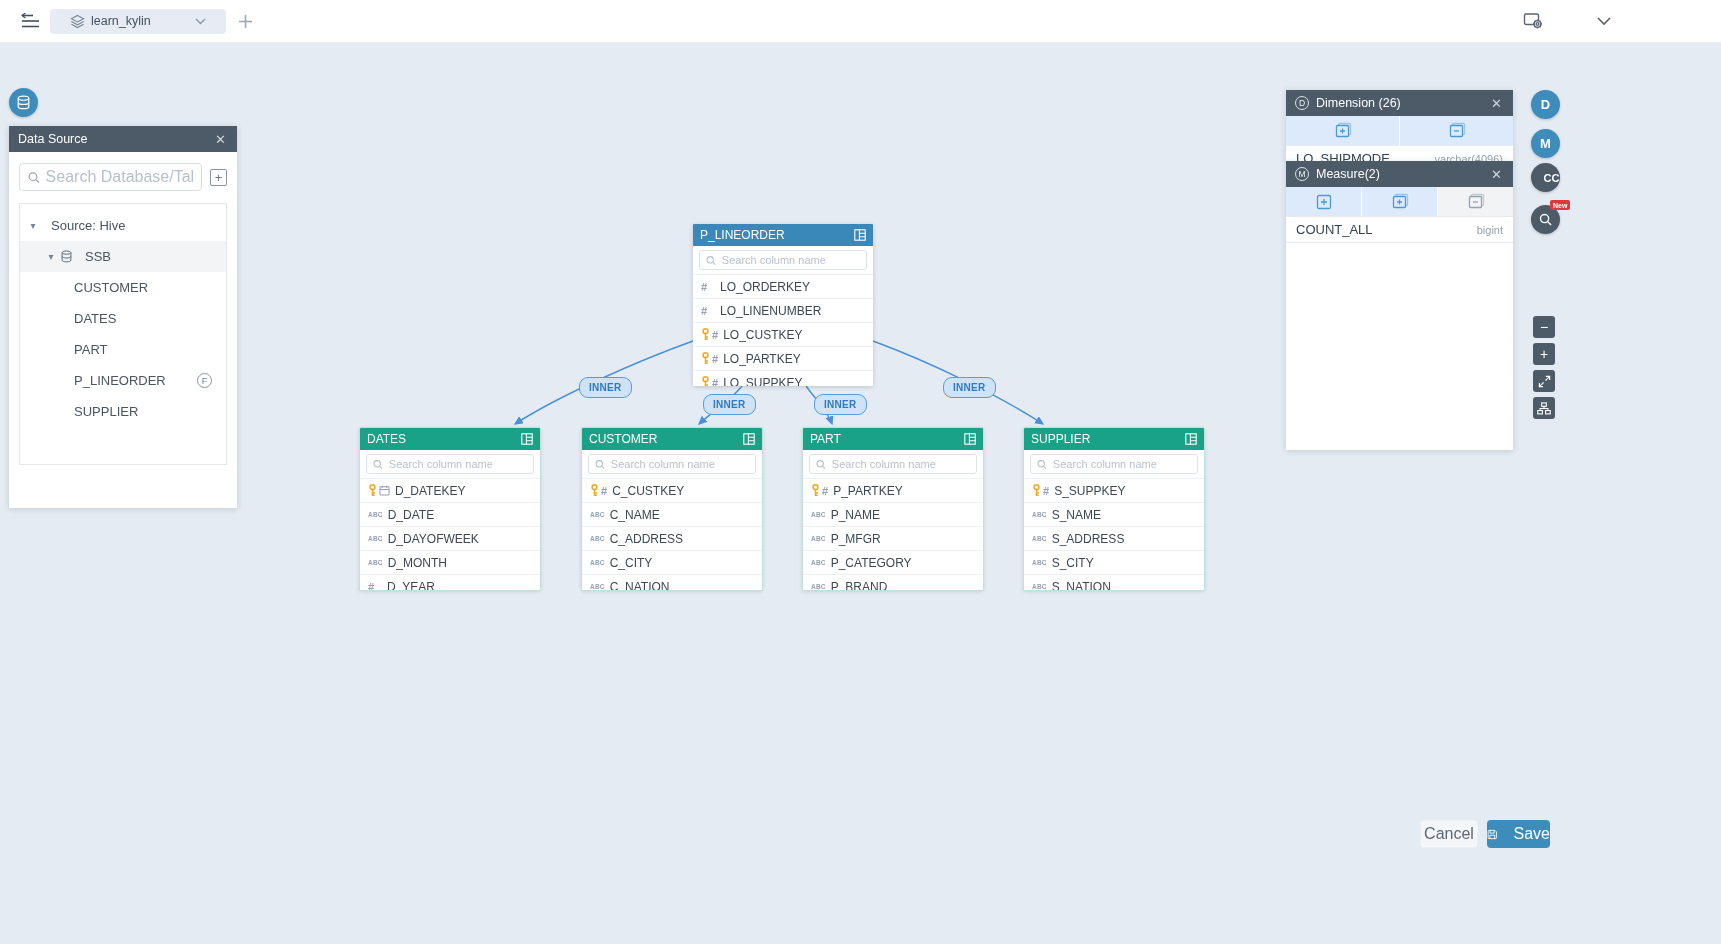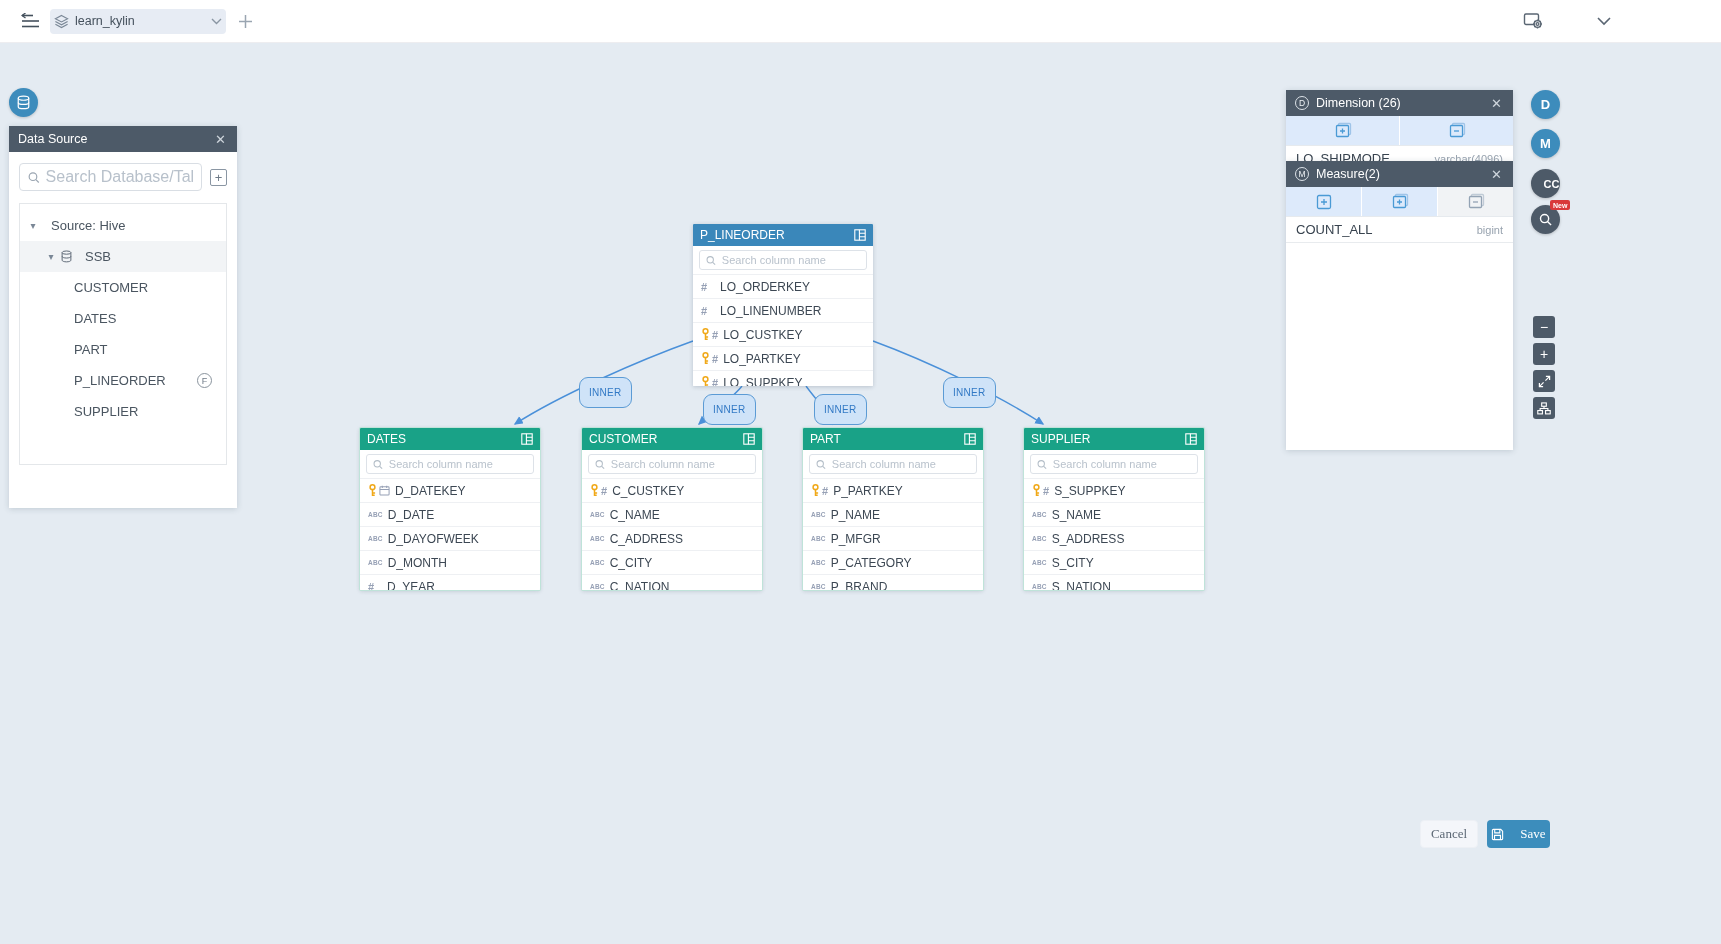--- a/index.html
+++ b/index.html
@@ -3,35 +3,35 @@
 <meta charset="utf-8">
 <style>
   * { margin:0; padding:0; box-sizing:border-box; }
   html,body { width:1721px; height:944px; overflow:hidden; }
   body { font-family:"Liberation Sans","DejaVu Sans",sans-serif; background:#e4ebf2; color:#3c4753; }
   .page { position:relative; width:1721px; height:944px; }
 
   
   .topbar { position:absolute; left:0; top:0; width:1721px; height:43px; background:#ffffff; border-bottom:1px solid #ededf0; display:flex; align-items:center; z-index:30; }
   .collapse-btn { width:22px; height:22px; margin-left:19px; cursor:pointer; display:flex; align-items:center; justify-content:center; }
-  .project-pill { margin-left:9px; width:176px; height:25px; background:#e7ecf4; border-radius:4px; display:flex; align-items:center; padding:0 4px; cursor:pointer; }
+  .project-pill { margin-left:9px; width:176px; height:25px; background:#e7ecf4; border-radius:4px; display:flex; align-items:center; padding:0 20px; cursor:pointer; }
   .project-pill .plabel { flex:1; font-size:12.5px; color:#44505c; margin-left:6px; }
   .tb-plus { margin-left:12px; cursor:pointer; display:flex; }
   .topbar-right { position:absolute; right:0; top:0; height:43px; display:flex; align-items:center; gap:52px; padding-right:110px; }
   .icon-btn { cursor:pointer; display:flex; align-items:center; }
 
   
   .tabstrip { position:absolute; left:0; top:43px; width:1721px; height:37px; background:#fbfcfd; z-index:29; }
   .tab { position:absolute; left:9px; top:0; width:130px; height:37px; background:#ffffff; border:1px solid #e7eaee; border-bottom:none; border-radius:3px 3px 0 0; display:flex; align-items:center; justify-content:center; font-size:13px; color:#37424e; cursor:pointer; }
 
   
   .canvas { position:absolute; left:0; top:80px; width:1721px; height:864px; background:#e4ebf2; }
 
   svg.joins { position:absolute; left:0; top:0; width:1721px; height:864px; z-index:1; pointer-events:none; }
-  .join-badge { position:absolute; z-index:3; height:31px; padding:0 9px; background:#cfe3f8; border:1px solid #5b9bd5; border-radius:9px; font-size:10px; font-weight:normal; color:#3279c5; display:flex; align-items:center; letter-spacing:.3px; cursor:pointer; }
+  .join-badge { position:absolute; z-index:3; height:21px; padding:0 9px; background:#cfe3f8; border:1px solid #5b9bd5; border-radius:9px; font-size:10px; font-weight:bold; color:#3279c5; display:flex; align-items:center; letter-spacing:.3px; cursor:pointer; }
 
   
   .ds-fab { position:absolute; left:9px; top:8px; width:29px; height:29px; border-radius:50%; background:#3d8cbc; display:flex; align-items:center; justify-content:center; cursor:pointer; z-index:5; box-shadow:0 1px 3px rgba(0,0,0,.18); }
 
   
   .panel { position:absolute; background:#ffffff; box-shadow:0 1px 6px rgba(40,60,80,.18); z-index:10; }
   .panel-header { height:26px; background:#4d5a68; color:#fff; display:flex; align-items:center; padding:0 9px; font-size:12.5px; }
   .panel-header .ph-title { flex:1; margin-left:0; }
   .panel-close { color:#cfd6dd; font-size:13px; cursor:pointer; line-height:1; padding:2px; }
   .circ-letter { width:14px; height:14px; border:1.2px solid #dbe1e7; border-radius:50%; font-size:8.5px; display:flex; align-items:center; justify-content:center; margin-right:7px; color:#eef2f5; }
@@ -78,21 +78,21 @@
   
   .side-circle { position:absolute; left:1531px; width:29px; height:29px; border-radius:50%; display:flex; align-items:center; justify-content:center; color:#fff; font-weight:bold; cursor:pointer; z-index:12; box-shadow:0 1px 3px rgba(0,0,0,.2); }
   .side-circle.blue { background:#3d8cbc; font-size:13px; }
   .side-circle.slate { background:#4d5a68; font-size:11px; }
   .new-badge { position:absolute; left:19px; top:-5px; background:#d93a3a; color:#fff; font-size:7px; font-weight:bold; padding:1.5px 3px; border-radius:2px; }
 
   
   .zoom-btn { position:absolute; left:1533px; width:22px; height:22px; background:#4d5a68; border-radius:3px; color:#fff; display:flex; align-items:center; justify-content:center; font-size:14px; cursor:pointer; z-index:12; }
 
   
-  .footer-btn { position:absolute; height:28px; border-radius:4px; display:flex; align-items:center; justify-content:center; font-size:13px; cursor:pointer; z-index:12;font-family:Liberation Serif, serif; }
+  .footer-btn { position:absolute; height:28px; border-radius:4px; display:flex; align-items:center; justify-content:center; font-size:16px; cursor:pointer; z-index:12; }
   .btn-cancel { left:1420px; top:740px; width:58px; background:#f4f6fa; color:#5c6875; border:1px solid #edf0f5; }
   .btn-save { left:1487px; top:740px; width:63px; background:#3c8dbc; color:#fff; gap:16px; }
 </style>
 </head>
 <body>
 
 <div class="page">
 
   <div class="topbar">
     <div class="collapse-btn">
@@ -602,21 +602,21 @@
       <div id="mea-rows">
           <div class="prow">
             <span class="pname">COUNT_ALL</span>
             <span class="ptype">bigint</span>
           </div>
         </div>
     </div>
 
     <div class="side-circle blue" style="top:10px;">D</div>
     <div class="side-circle blue" style="top:49px;">M</div>
-    <div class="side-circle slate" style="top:89px;padding-left:12px;">CC</div>
+    <div class="side-circle slate" style="top:83px;padding-left:12px;">CC</div>
     <div class="side-circle slate" style="top:125px;">
       <svg width="13" height="13" viewBox="0 0 14 14">
           <g fill="none" stroke="#ffffff" stroke-width="1.5">
             <circle cx="6" cy="6" r="4.4"></circle>
             <path d="M9.4 9.4 L13 13"></path>
           </g>
         </svg>
       <span class="new-badge">New</span>
     </div>
 

